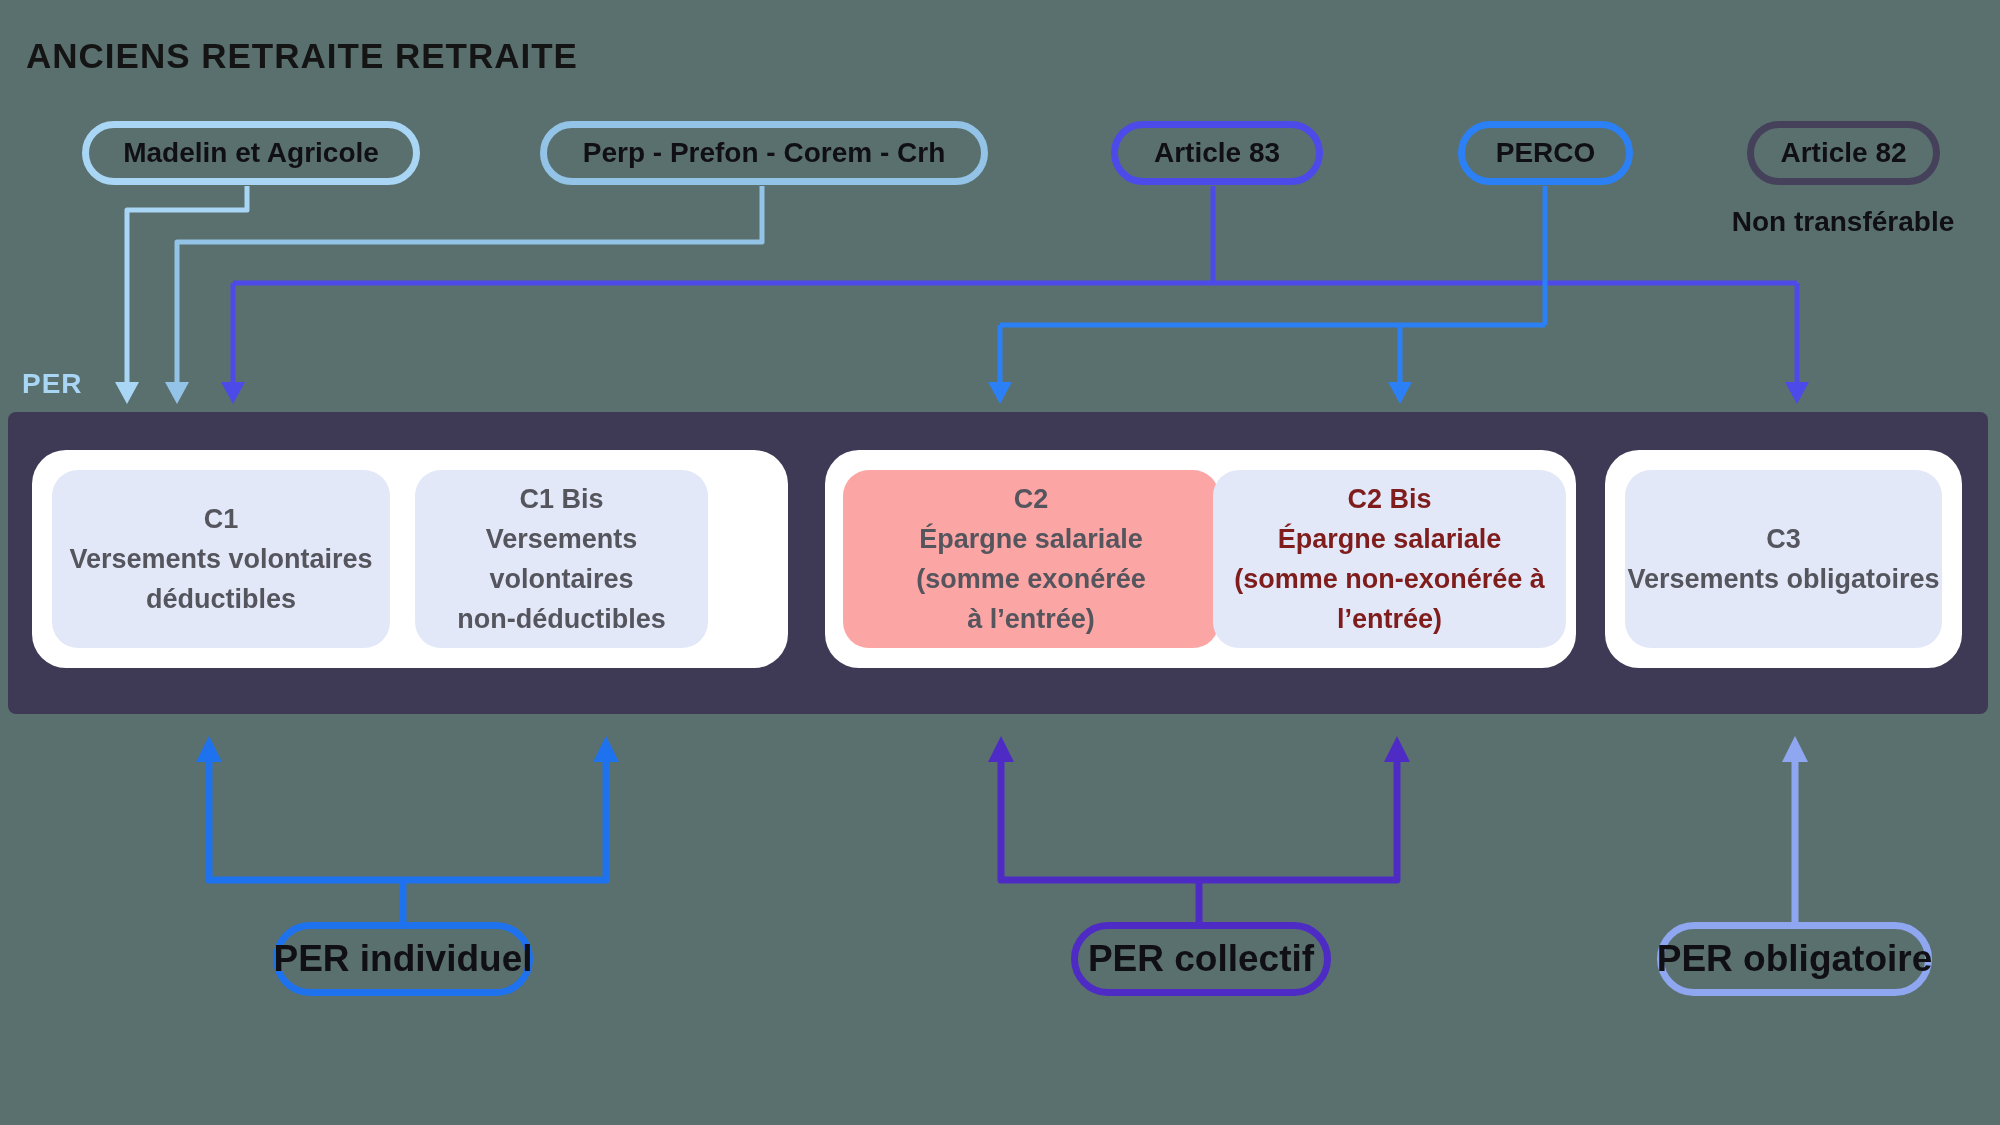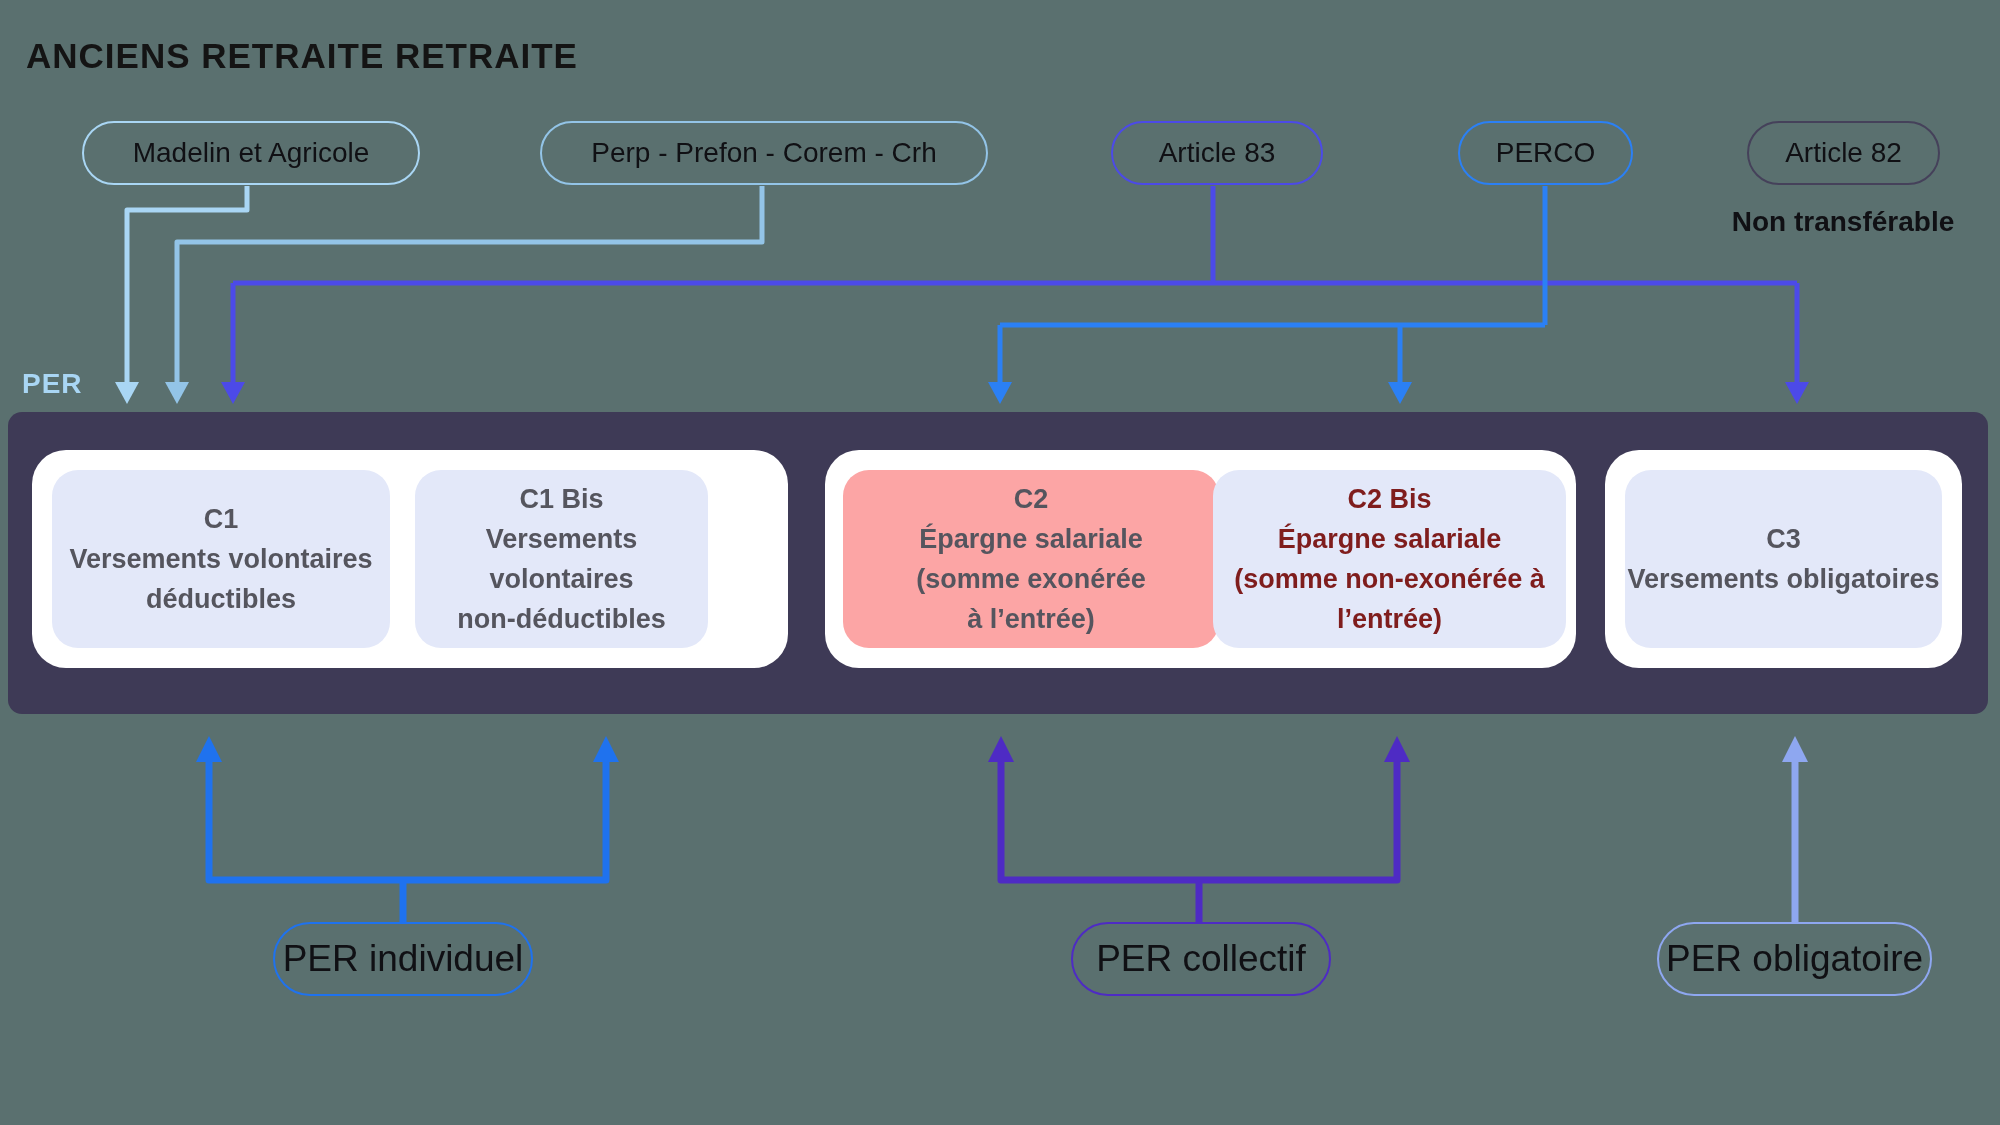--- a/index.html
+++ b/index.html
@@ -6,33 +6,33 @@
   body{
     width:2000px;height:1125px;position:relative;overflow:hidden;
     font-family:"Liberation Sans",sans-serif;
   }
   .abs{position:absolute;}
   .title{
     font-size:35px;font-weight:bold;letter-spacing:1px;color:#141414;
   }
   .pill{
     position:absolute;box-sizing:border-box;height:64px;
-    border:2px solid #5eead4;border-radius:999px;
+    border:7px solid #5eead4;border-radius:999px;
     display:flex;align-items:center;justify-content:center;
-    font-size:28px;font-weight:normal;color:#101014;white-space:nowrap;
+    font-size:28px;font-weight:bold;color:#101014;white-space:nowrap;
   }
   .pill-bottom{height:74px;font-size:37px;}
   .note{
     position:absolute;text-align:center;
     font-size:28px;font-weight:bold;color:#101014;
   }
   .per-label{font-size:28px;font-weight:bold;letter-spacing:1px;}
   .container{
     position:absolute;left:8px;top:412px;width:1980px;height:302px;
-    border-radius:14px;
+    border-radius:8px;
   }
   .card{
     position:absolute;top:38px;height:218px;border-radius:34px;background:#fff;
   }
   .compartment{
     position:absolute;top:20px;height:178px;border-radius:26px;
     display:flex;align-items:center;justify-content:center;text-align:center;
     font-size:27px;font-weight:bold;line-height:40px;white-space:pre-line;
   }
   .footnote{

